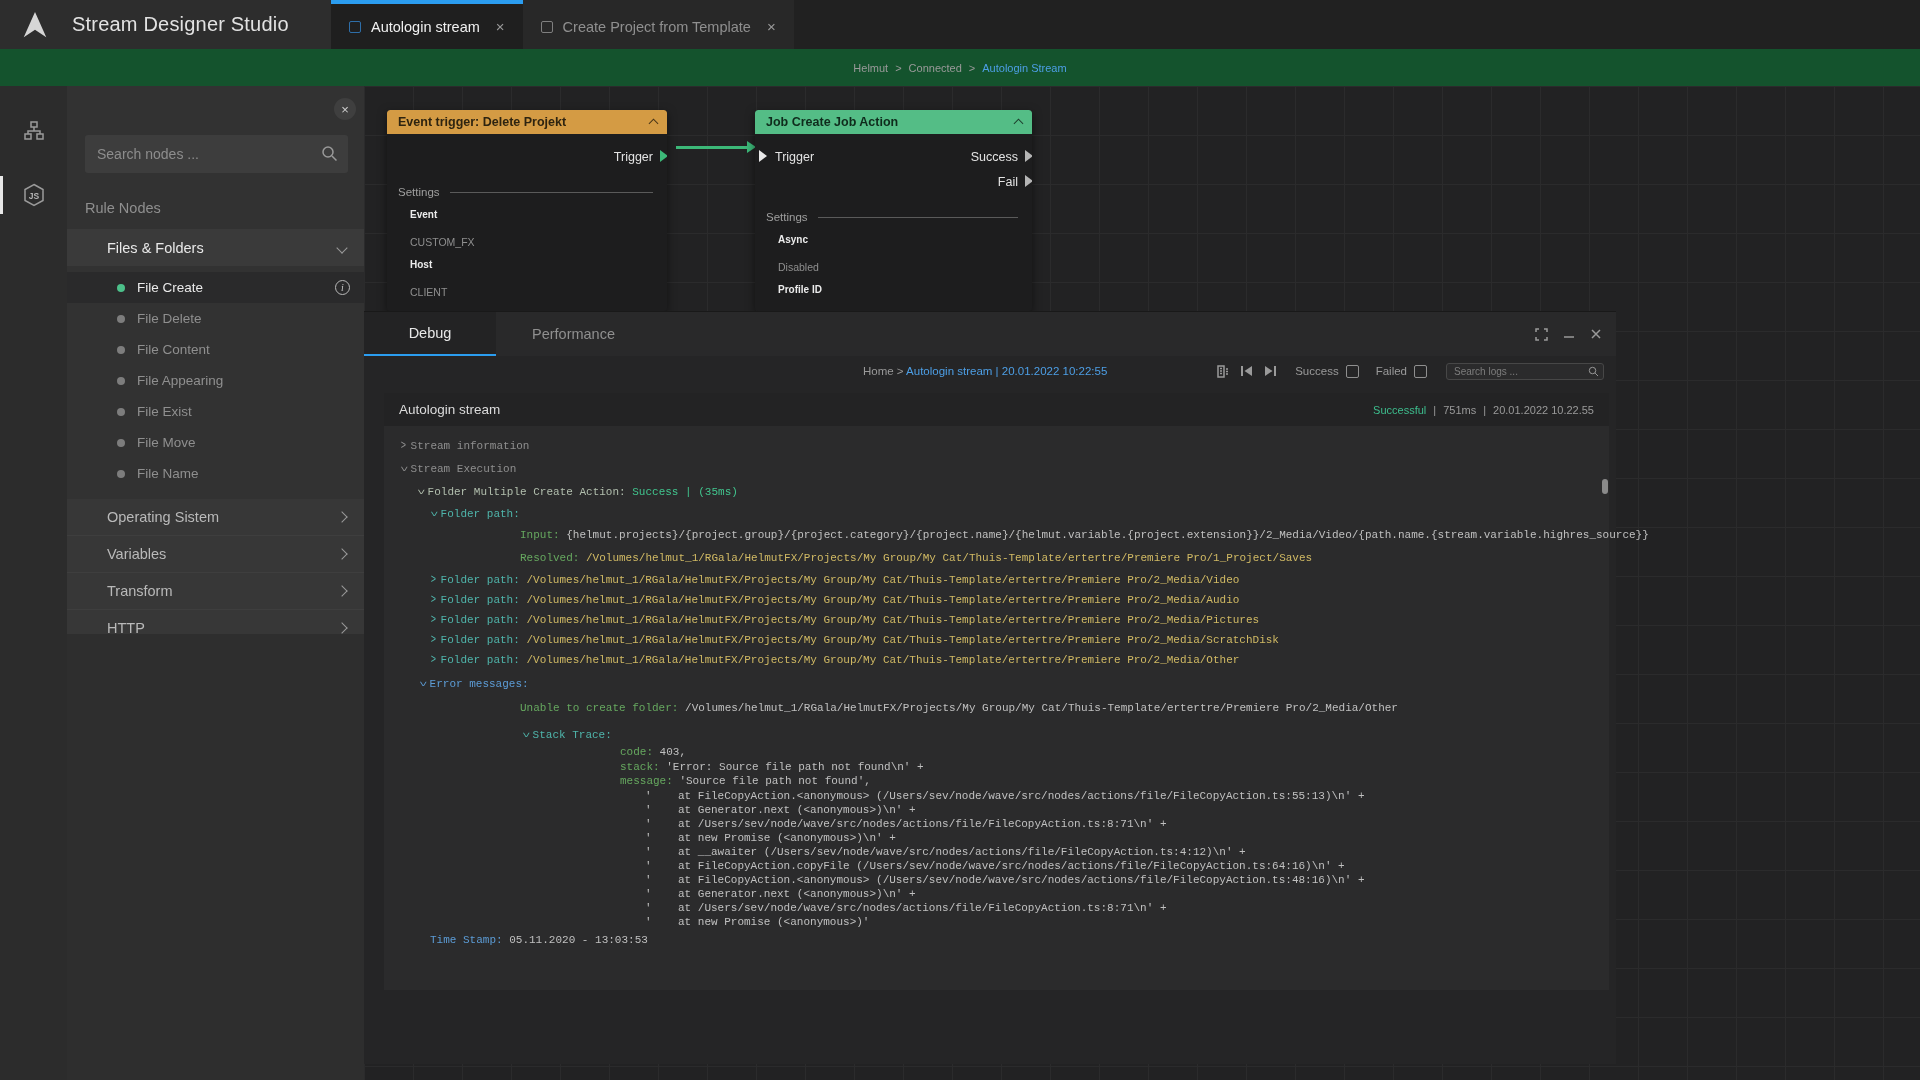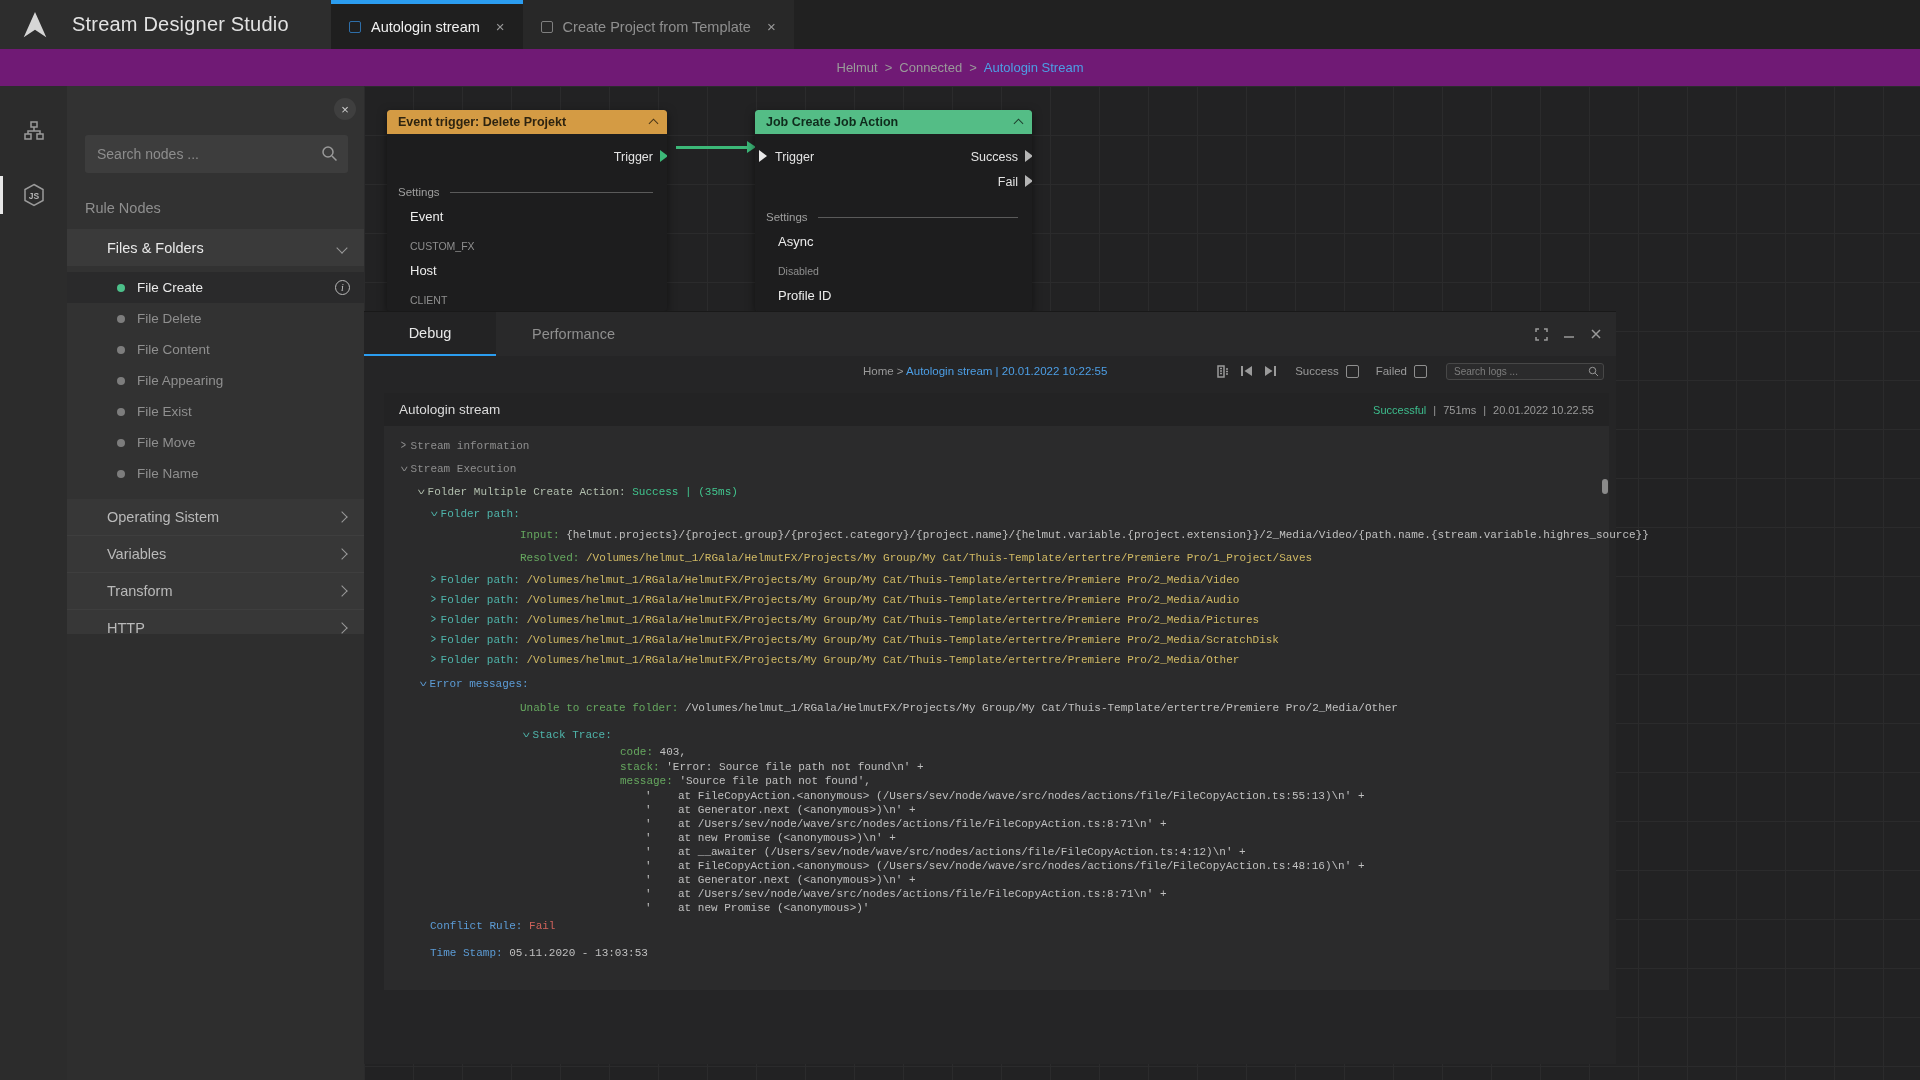--- a/index.html
+++ b/index.html
@@ -13,22 +13,22 @@
   .app-title { color:#e2e2e2; font-size:20px; letter-spacing:.2px; white-space:nowrap; }
   .tabs { display:flex; height:49px; }
   .tab { display:flex; align-items:center; gap:10px; padding:0 18px; font-size:14.5px; color:#8f8f8f;
     background:#282828; border-top:4px solid transparent; cursor:default; }
   .tab.active { background:#1f1f1f; border-top-color:#2b9df0; color:#f0f0f0; }
   .tab .tab-square { width:12px; height:12px; border:1.5px solid #7f7f7f; border-radius:2px; }
   .tab.active .tab-square { border-color:#2e6ea8; }
   .tab .tab-close { font-size:15px; color:#9a9a9a; margin-left:6px; }
 
   
-  .crumb-bar { height:37px; background:#701a75; display:flex; align-items:center; justify-content:center;
-    font-size:13px; color:#9a9a9a; }
+  .crumb-bar { height:37px; background:#14532d; display:flex; align-items:center; justify-content:center;
+    font-size:11px; color:#9a9a9a; }
   .crumb-bar .sep { margin:0 7px; }
   .crumb-current { color:#4d9fe6; }
 
   
   .body { display:flex; height:994px; }
 
   
   .rail { width:67px; background:#2c2c2c; position:relative; flex:none; }
   .rail-item { height:46px; display:flex; align-items:center; justify-content:center; margin-top:18px; position:relative; }
   .rail-item.active::before { content:""; position:absolute; left:-0px; top:4px; bottom:4px; width:3px; background:#e8e8e8; }
@@ -80,21 +80,21 @@
   .port-label.out { right:14px; }
   .port-label.in { left:14px; }
   .port-tri { position:absolute; width:0; height:0; border-top:6px solid transparent; border-bottom:6px solid transparent; top:3px; }
   .port-tri.out { right:-1px; border-left:8px solid #3cb878; }
   .port-tri.out.gray { border-left-color:#b5b5b5; }
   .port-tri.in { left:3px; border-left:8px solid #e6e6e6; }
   .settings { padding:14px 14px 0 11px; }
   .settings-head { display:flex; align-items:center; gap:10px; color:#9f9f9f; font-size:11.5px; }
   .settings-head .line { flex:1; height:1px; background:#5a5a5a; }
   .setting { margin:11px 0 0 12px; }
-  .setting .s-label { color:#ececec; font-size:13px; font-weight:normal; }
+  .setting .s-label { color:#ececec; font-size:10px; font-weight:bold; }
   .setting .s-value { color:#8f8f8f; font-size:10.5px; margin-top:16px; }
   .card-divider { height:1px; background:#5a5a5a; margin:18px 14px 0 11px; }
 
   .connection { position:absolute; height:3px; background:#3cb878; }
   .connection .arrow { position:absolute; right:-8px; top:-5px; width:0; height:0;
     border-top:6.5px solid transparent; border-bottom:6.5px solid transparent; border-left:9px solid #3cb878; }
 
   
   .debug-panel { position:absolute; left:0; top:225px; width:1252px; bottom:16px; background:#252526; border-top:1px solid #191919; }
   .dbg-tabbar { height:44px; display:flex; position:relative; background:#29292a; }
@@ -395,24 +395,24 @@
             <div class="log-line" style="padding-left: 127px; margin-bottom: 13px;"><span class="sc-lime">Unable to create folder: </span><span class="sc-val">/Volumes/helmut_1/RGala/HelmutFX/Projects/My Group/My Cat/Thuis-Template/ertertre/Premiere Pro/2_Media/Other</span></div>
             <div class="log-line" style="padding-left: 129px; margin-bottom: 3px;"><span class="log-chev sc-teal open">&gt;</span><span class="sc-teal">Stack Trace:</span></div>
             <div class="log-line" style="padding-left: 227px; margin-bottom: 1px;"><span class="sc-lime">code: </span><span class="sc-val">403,</span></div>
             <div class="log-line" style="padding-left: 227px; margin-bottom: 0px;"><span class="sc-lime">stack: </span><span class="sc-val">'Error: Source file path not found\n' +</span></div>
             <div class="log-line" style="padding-left: 227px; margin-bottom: 1px;"><span class="sc-lime">message: </span><span class="sc-val">'Source file path not found',</span></div>
             <div class="log-line" style="padding-left: 252px; margin-bottom: 0px;"><span class="sc-val">'    at FileCopyAction.&lt;anonymous&gt; (/Users/sev/node/wave/src/nodes/actions/file/FileCopyAction.ts:55:13)\n' +</span></div>
             <div class="log-line" style="padding-left: 252px; margin-bottom: 0px;"><span class="sc-val">'    at Generator.next (&lt;anonymous&gt;)\n' +</span></div>
             <div class="log-line" style="padding-left: 252px; margin-bottom: 0px;"><span class="sc-val">'    at /Users/sev/node/wave/src/nodes/actions/file/FileCopyAction.ts:8:71\n' +</span></div>
             <div class="log-line" style="padding-left: 252px; margin-bottom: 0px;"><span class="sc-val">'    at new Promise (&lt;anonymous&gt;)\n' +</span></div>
             <div class="log-line" style="padding-left: 252px; margin-bottom: 0px;"><span class="sc-val">'    at __awaiter (/Users/sev/node/wave/src/nodes/actions/file/FileCopyAction.ts:4:12)\n' +</span></div>
+            <div class="log-line" style="padding-left: 252px; margin-bottom: 0px;"><span class="sc-val">'    at FileCopyAction.copyFile (/Users/sev/node/wave/src/nodes/actions/file/FileCopyAction.ts:64:16)\n' +</span></div>
             <div class="log-line" style="padding-left: 252px; margin-bottom: 0px;"><span class="sc-val">'    at FileCopyAction.&lt;anonymous&gt; (/Users/sev/node/wave/src/nodes/actions/file/FileCopyAction.ts:48:16)\n' +</span></div>
             <div class="log-line" style="padding-left: 252px; margin-bottom: 0px;"><span class="sc-val">'    at Generator.next (&lt;anonymous&gt;)\n' +</span></div>
             <div class="log-line" style="padding-left: 252px; margin-bottom: 0px;"><span class="sc-val">'    at /Users/sev/node/wave/src/nodes/actions/file/FileCopyAction.ts:8:71\n' +</span></div>
             <div class="log-line" style="padding-left: 252px; margin-bottom: 4px;"><span class="sc-val">'    at new Promise (&lt;anonymous&gt;)'</span></div>
-            <div class="log-line" style="padding-left: 37px; margin-bottom: 13px;"><span class="sc-blue">Conflict Rule: </span><span class="sc-red">Fail</span></div>
             <div class="log-line" style="padding-left: 37px; margin-bottom: 0px;"><span class="sc-blue">Time Stamp: </span><span class="sc-val">05.11.2020 - 13:03:53</span></div>
           </div>
         <div class="log-thumb"></div>
       </div>
     </section>
   </main>
 </div>
 
 </body></html>

